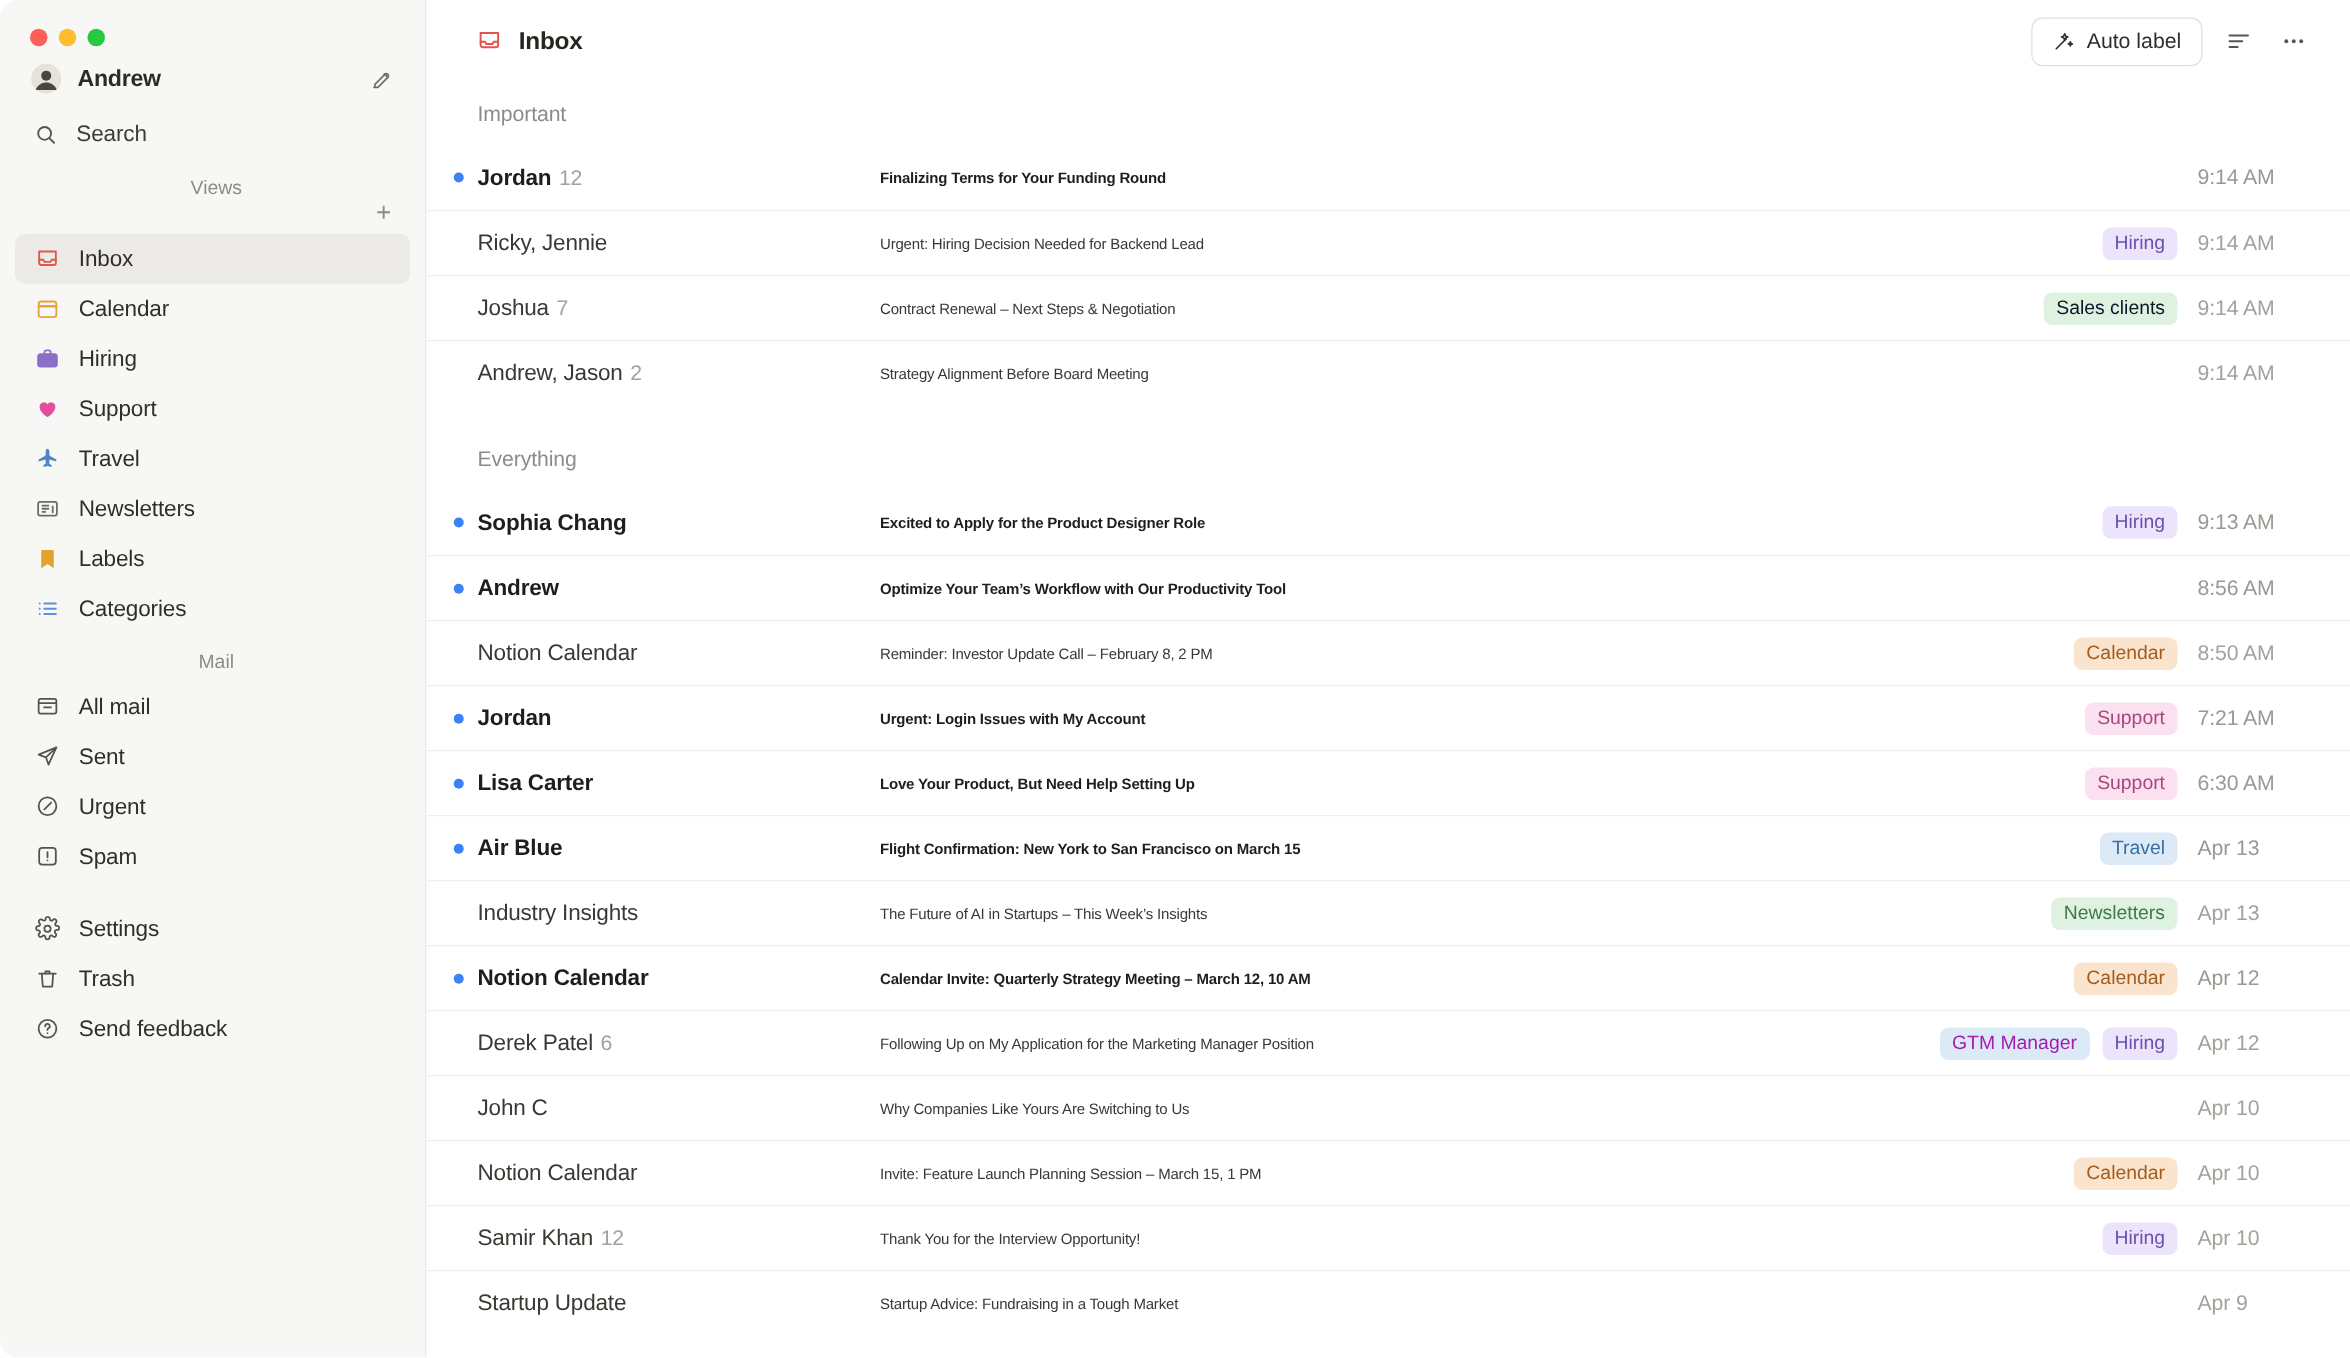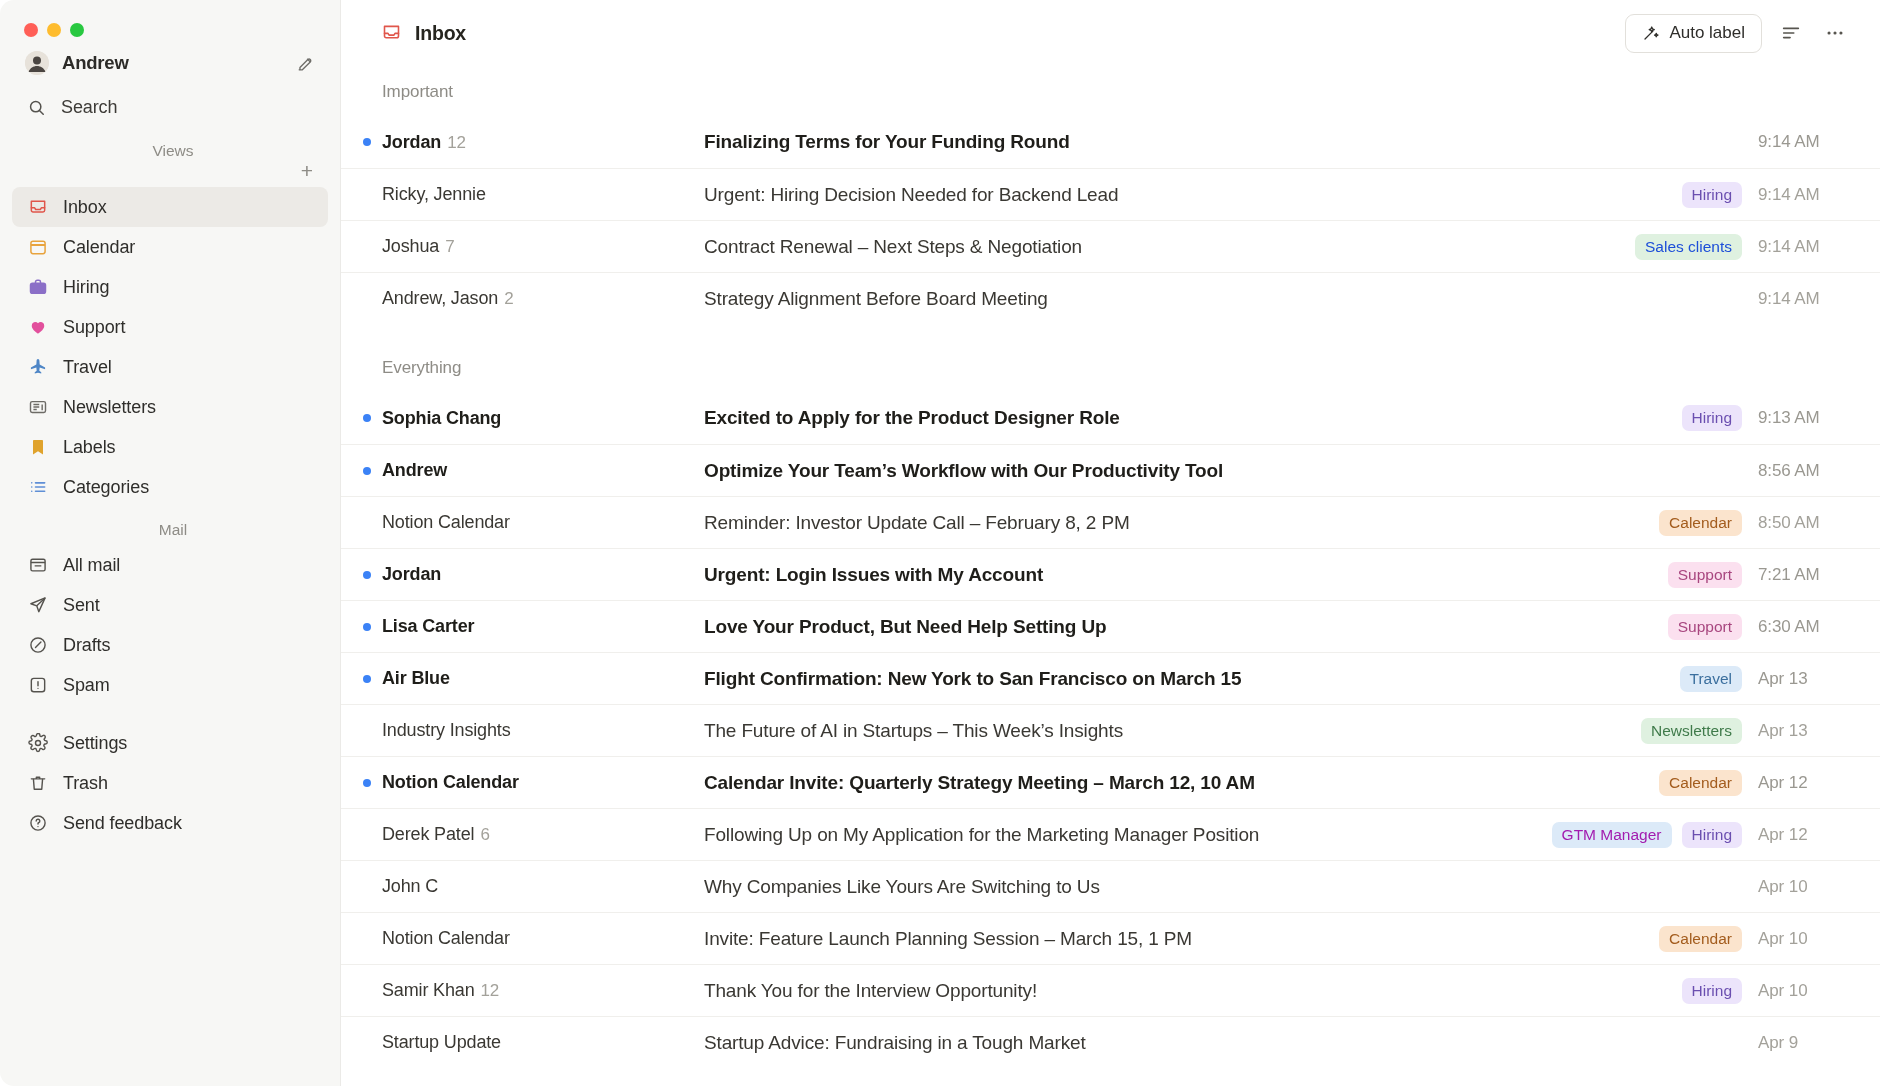--- a/index.html
+++ b/index.html
@@ -155,21 +155,21 @@
   }
   .sender {
     width: 322px; flex: 0 0 322px;
     font-size: 18px; color: #3a3833; letter-spacing: -0.15px;
     white-space: nowrap; overflow: hidden; text-overflow: ellipsis;
   }
   .row.unread .sender { font-weight: 700; color: #1f1e1a; }
   .sender .count { color: #a3a19a; font-weight: 400; margin-left: 6px; font-size: 17px;}
   .subject {
     flex: 1 1 auto; min-width: 0;
-    font-size: 19px; color: #3a3833; letter-spacing: -0.15px;
+    font-size: 12px; color: #3a3833; letter-spacing: -0.15px;
     white-space: nowrap; overflow: hidden; text-overflow: ellipsis;
   }
   .row.unread .subject { font-weight: 700; color: #1f1e1a; }
   .tags { display: flex; align-items: center; gap: 10px; margin: 0 16px 0 12px; }
   .tag {
     font-size: 15.5px; font-weight: 500;
     padding: 4px 10px; border-radius: 7px; white-space: nowrap;
   }
   .time {
     width: 92px; flex: 0 0 92px; 
@@ -322,21 +322,21 @@
       <span>Sent</span>
     </div>
 
     <div class="nav-item">
       <span class="nav-ico">
         <svg viewBox="0 0 24 24" fill="none" stroke="#55534e" stroke-width="1.7" stroke-linecap="round" stroke-linejoin="round">
           <circle cx="12" cy="12" r="8.5"></circle>
             <path d="M15.5 8.5L9 15"></path>
         </svg>
       </span>
-      <span>Drafts</span>
+      <span>Urgent</span>
     </div>
 
     <div class="nav-item">
       <span class="nav-ico">
         <svg viewBox="0 0 24 24" fill="none" stroke="#55534e" stroke-width="1.7" stroke-linecap="round" stroke-linejoin="round">
           <rect x="4" y="4" width="16" height="16" rx="3"></rect>
             <path d="M12 8v5M12 16h.01"></path>
         </svg>
       </span>
       <span>Spam</span>
@@ -435,21 +435,21 @@
         </span>
         <span class="time">9:14 AM</span>
       </div>
 
       <div class="row">
         <span class="sender">
           <span>Joshua</span><span class="count">7</span>
         </span>
         <span class="subject">Contract Renewal – Next Steps &amp; Negotiation</span>
         <span class="tags">
-          <span class="tag" style="background:#dff1e0;color:#1d4ed8">Sales clients</span>
+          <span class="tag" style="background:#dff1e0;color:#0f172a">Sales clients</span>
         </span>
         <span class="time">9:14 AM</span>
       </div>
 
       <div class="row">
         <span class="sender">
           <span>Andrew, Jason</span><span class="count">2</span>
         </span>
         <span class="subject">Strategy Alignment Before Board Meeting</span>
         <span class="tags"></span>

